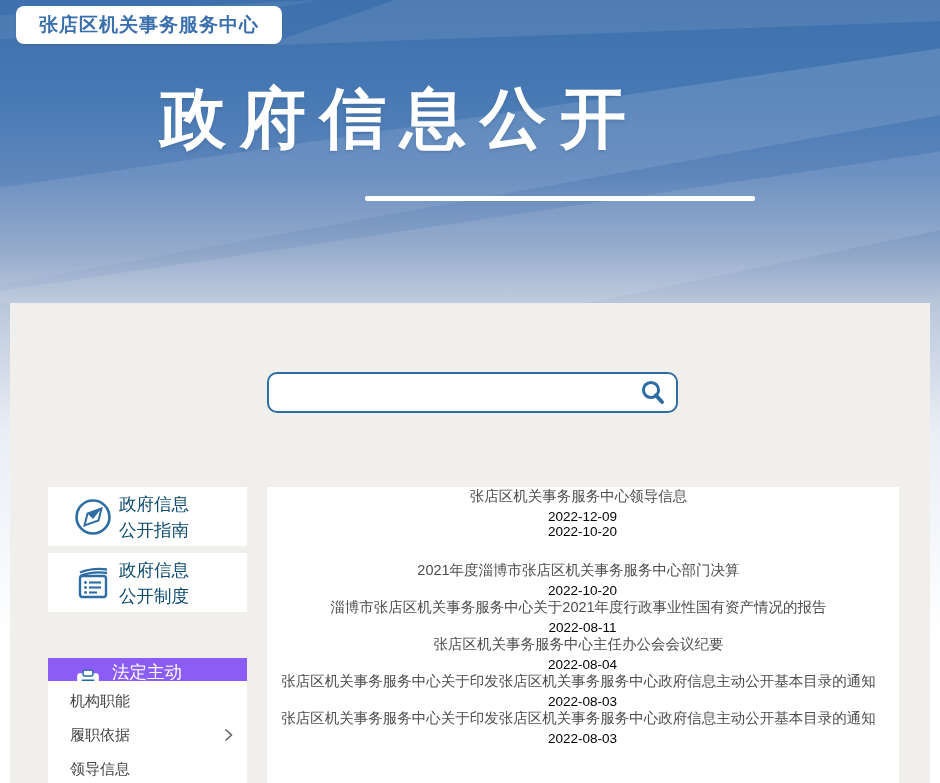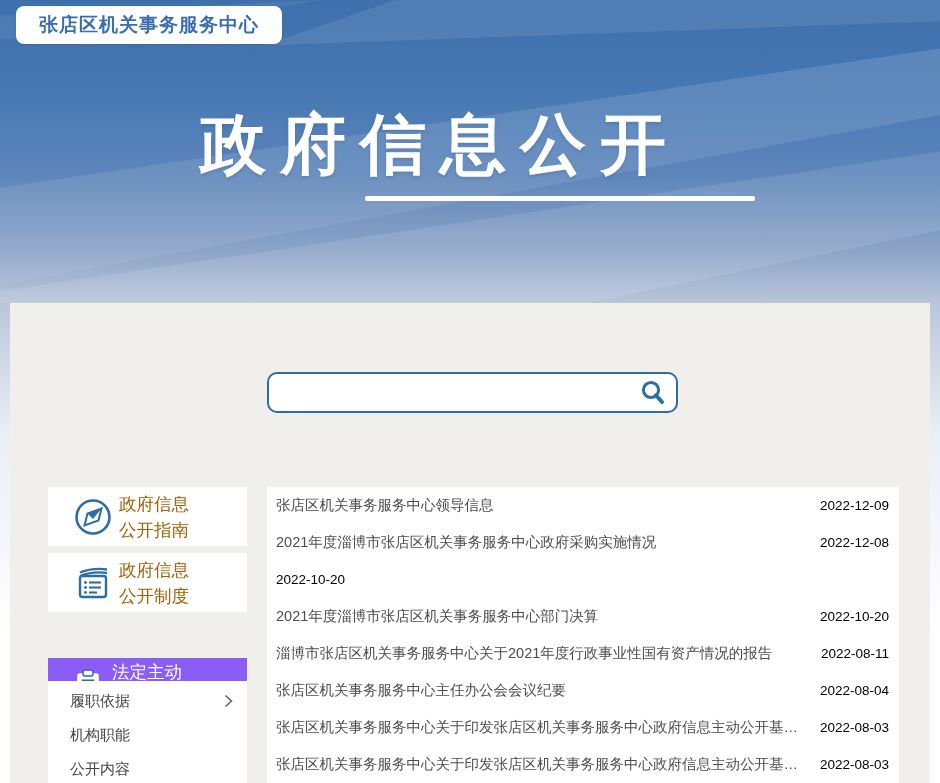--- a/index.html
+++ b/index.html
@@ -25,22 +25,22 @@
   .site-badge {
     position:absolute; left:16px; top:6px; height:38px;
     background:#ffffff; border-radius:8px;
     display:flex; align-items:center; padding:0 23px;
     box-shadow:0 1px 2px rgba(0,0,0,.12);
     cursor:pointer;
   }
   .site-badge span { color:#3a6fae; font-size:19px; font-weight:700; letter-spacing:1px; white-space:nowrap; }
 
   .hero-title {
-    position:absolute; left:160px; top:100px; width:560px;
-    text-align:center; color:#ffffff; font-size:66px; font-weight:800;
+    position:absolute; left:160px; top:74px; width:560px;
+    text-align:left; color:#ffffff; font-size:66px; font-weight:800;
     letter-spacing:14px; text-shadow:0 2px 3px rgba(30,60,100,.18); white-space:nowrap;
   }
   .hero-underline {
     position:absolute; left:365px; top:196px; width:390px; height:5px;
     background:#ffffff; border-radius:2px;
   }
 
   
   .content-panel {
     position:absolute; left:10px; top:303px; width:920px; height:480px;
@@ -67,21 +67,21 @@
   .sidebar { position:absolute; left:38px; top:184px; width:199px; }
   .side-item {
     position:absolute; left:0; width:199px; background:#ffffff;
     display:flex; align-items:center; cursor:pointer;
   }
   .si-1 { top:0; height:59px; }
   .si-2 { top:66px; height:59px; }
   .si-3 { top:140px; height:54px; background:#8b5cf6;margin-top:31px; }
   .side-icon { margin-left:25px; width:40px; height:40px; flex:0 0 40px; display:flex; align-items:center; justify-content:center; }
   .si-3 .side-icon { margin-left:22px; width:36px; height:36px; flex-basis:36px; }
-  .side-label { margin-left:6px; font-size:17.5px; line-height:26px; color:#a16207; font-weight:500; white-space:nowrap; }
+  .side-label { margin-left:6px; font-size:17.5px; line-height:26px; color:#0c4a6e; font-weight:500; white-space:nowrap; }
   .si-3 .side-label { color:#ffffff; }
   .collapse-bar {
     position:absolute; right:19px; top:24px; width:21px; height:4px;
     background:#ffffff; border-radius:2px;
   }
 
   .sub-panel { position:absolute; left:0; top:194px; width:199px; height:102px; background:#ffffff; }
   .sub-item {
     height:34px; display:flex; align-items:center; justify-content:space-between;
     padding:0 14px 0 22px; cursor:pointer;
@@ -89,21 +89,21 @@
   .sub-item:first-child { margin-top:3px; }
   .sub-label { font-size:15px; color:#454545; }
 
   
   .list {
     position:absolute; left:257px; top:184px; width:632px; height:296px;
     background:#ffffff;
   }
   .row {
     height:37px; display:flex; align-items:center; justify-content:space-between;
-    padding:0 10px 0 9px; cursor:pointer;
+    padding:0 10px 0 9px; cursor:pointer;flex-direction:column;
   }
   .row-title {
     font-size:14.5px; color:#4d4d4d; white-space:nowrap; overflow:hidden;
     text-overflow:ellipsis; margin-right:8px;
   }
   .row-date { font-size:13.5px; color:#000000; white-space:nowrap; flex:0 0 auto; }
 </style>
 </head>
 <body>
 
@@ -186,44 +186,40 @@
         </span>
         <span class="side-label">
           <span>法定主动</span><br>
           <span>法定主动</span>
         </span>
         <span class="collapse-bar"></span>
       </div>
 
       <div class="sub-panel">
         <div class="sub-item">
+          <span class="sub-label">机构职能</span>
+        </div>
+        <div class="sub-item">
           <span class="sub-label">履职依据</span>
           <svg width="9" height="14" viewBox="0 0 9 14">
             <path d="M1.5 1.5 L7.5 7 L1.5 12.5" fill="none" stroke="#666" stroke-width="1.6"></path>
           </svg>
         </div>
         <div class="sub-item">
-          <span class="sub-label">机构职能</span>
-        </div>
-        <div class="sub-item">
-          <span class="sub-label">公开内容</span>
+          <span class="sub-label">领导信息</span>
         </div>
       </div>
     </nav>
 
     <section class="list">
   <div class="row">
     <span class="row-title">张店区机关事务服务中心领导信息</span>
     <span class="row-date">2022-12-09</span>
   </div>
 
-  <div class="row">
-    <span class="row-title">2021年度淄博市张店区机关事务服务中心政府采购实施情况</span>
-    <span class="row-date">2022-12-08</span>
-  </div>
 
   <div class="row">
     <span class="row-date">2022-10-20</span>
   </div>
 
   <div class="row">
     <span class="row-title">2021年度淄博市张店区机关事务服务中心部门决算</span>
     <span class="row-date">2022-10-20</span>
   </div>
 

